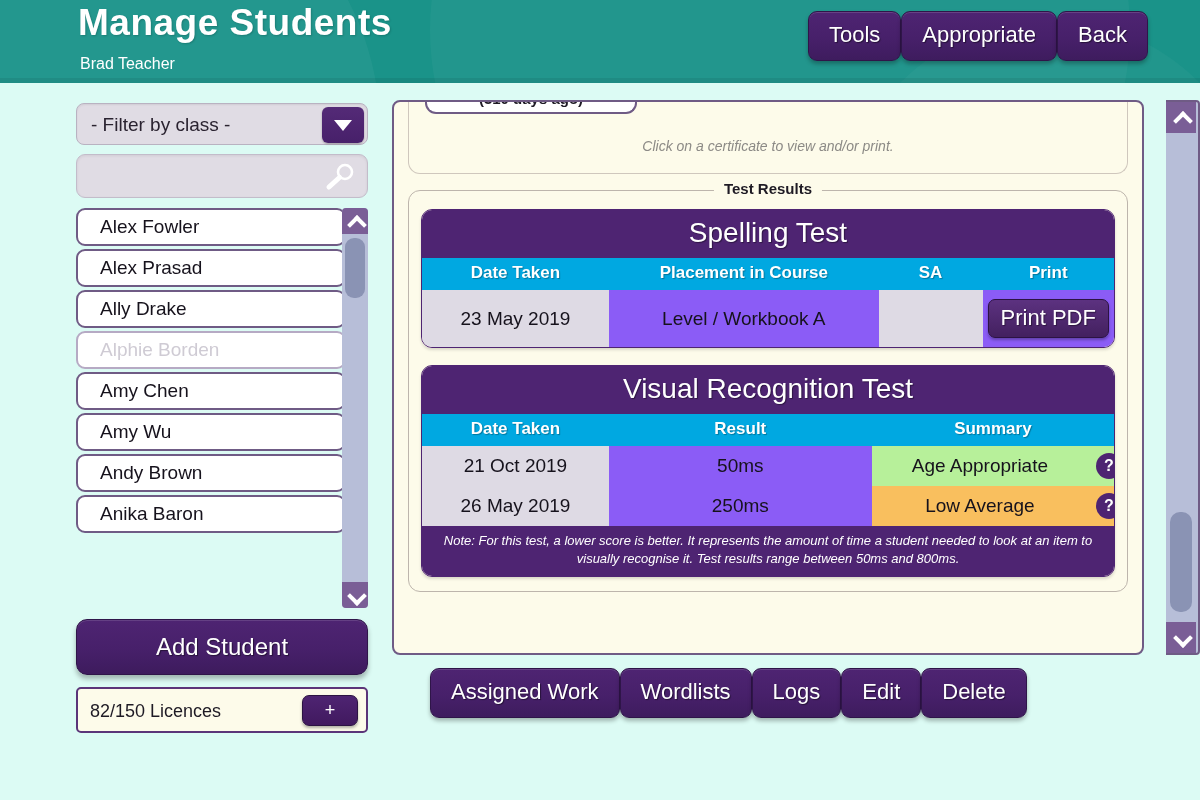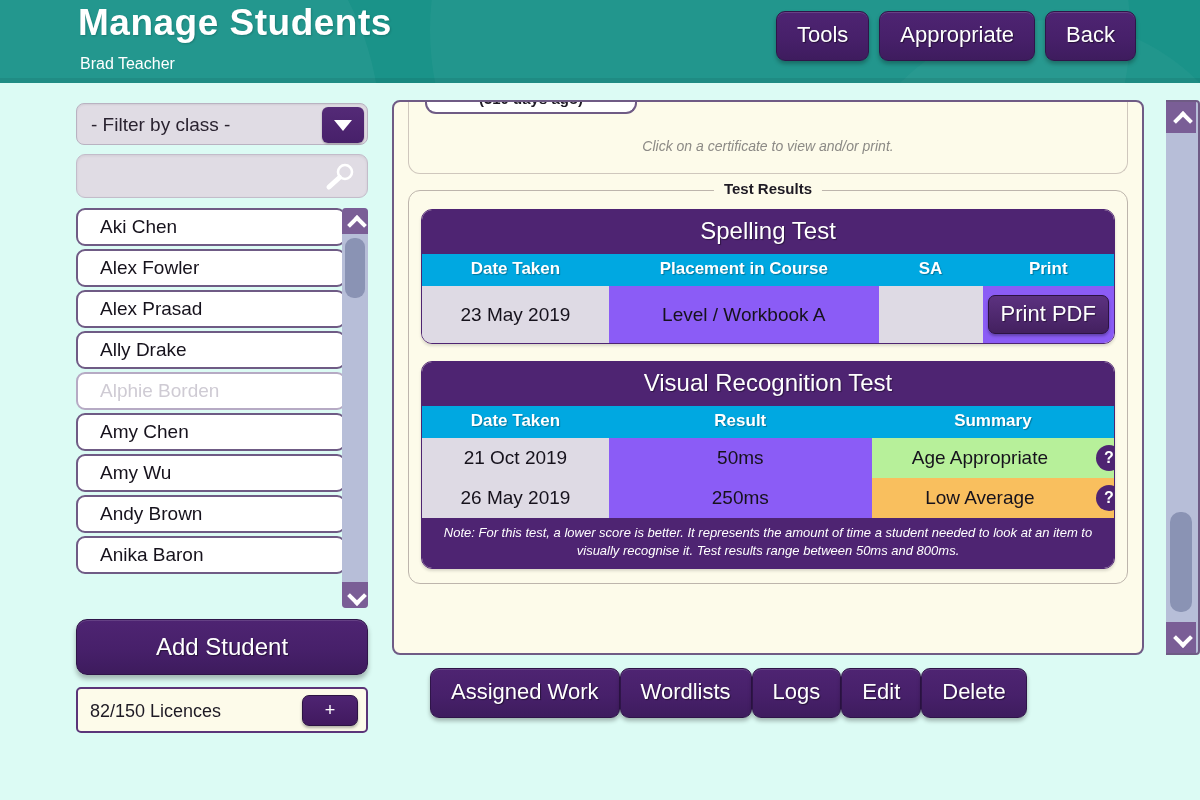--- a/index.html
+++ b/index.html
@@ -51,22 +51,22 @@
     font-size: 37px; font-weight: bold; color: #ffffff;
     letter-spacing: 0.5px;
     text-shadow: 1px 1px 2px rgba(0,0,0,0.18);
   }
   .page-subtitle {
     position: absolute; left: 80px; top: 55px;
     font-size: 16px; color: #ffffff;
   }
 
   .header-buttons {
-    position: absolute; right: 64px; top: 11px;
-    display: flex; gap: 10px;
+    position: absolute; right: 52px; top: 11px;
+    display: flex; 
   }
 
   
   .btn {
     background: linear-gradient(#4e2472, #47206a 55%, #3e1c5e);
     border: 1px solid #2f1549;
     border-radius: 9px;
     color: #fff;
     font-size: 22px;
     padding: 12px 20px 14px;
@@ -274,21 +274,21 @@
     border-radius: 11px;
     overflow: hidden;
     border: 1px solid #4e2472;
     box-shadow: 0 2px 3px rgba(0,0,0,0.14);
     margin-bottom: 17px;
   }
   .test-card:last-child { margin-bottom: 0; }
   .test-title {
     background: #4e2472;
     color: #fff;
-    font-size: 24px;
+    font-size: 28px;
     text-align: center;
     padding: 7px 0 9px;
     text-shadow: 1px 1px 1px rgba(0,0,0,0.4);
   }
   table.test-table { width: 100%; border-collapse: collapse; }
   table.test-table th {
     background: #00a8e1;
     color: #fff;
     font-size: 17px;
     padding: 5px 0 7px;
@@ -397,21 +397,20 @@
     <span class="search-icon">
       <svg width="30" height="28" viewBox="0 0 30 28">
         <circle cx="20" cy="9" r="7" fill="none" stroke="#ffffff" stroke-width="2.6"></circle>
         <line x1="14.5" y1="14.5" x2="4" y2="24" stroke="#ffffff" stroke-width="5" stroke-linecap="round"></line>
       </svg>
     </span>
   </div>
 
   <div class="student-list-wrap">
     <div class="student-list">
-      <div class="student-item">Aki Chen</div>
       <div class="student-item">Alex Fowler</div>
       <div class="student-item">Alex Prasad</div>
       <div class="student-item">Ally Drake</div>
       <div class="student-item inactive">Alphie Borden</div>
       <div class="student-item">Amy Chen</div>
       <div class="student-item">Amy Wu</div>
       <div class="student-item">Andy Brown</div>
       <div class="student-item">Anika Baron</div>
     </div>
     <div class="sb">

